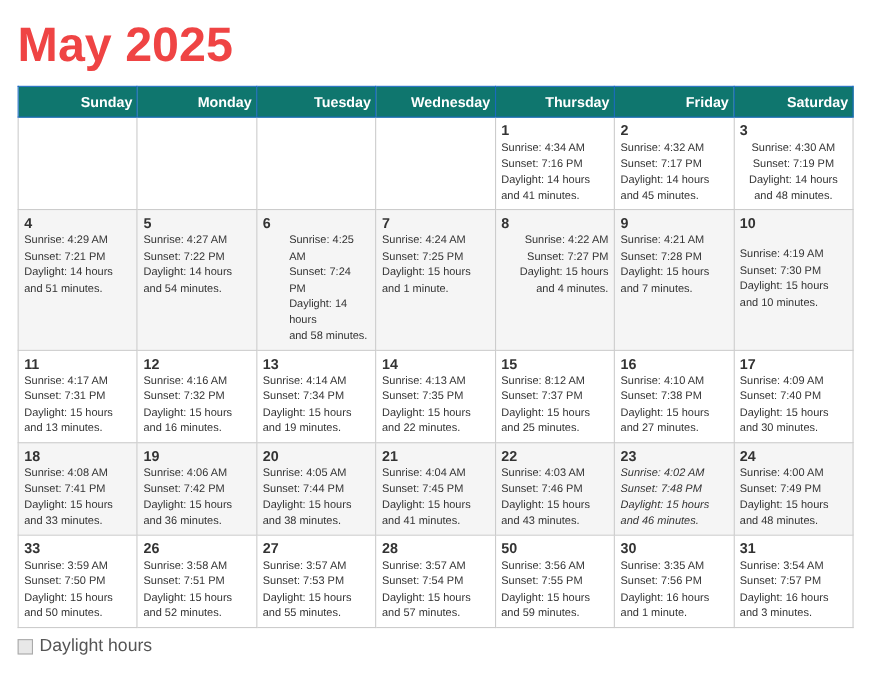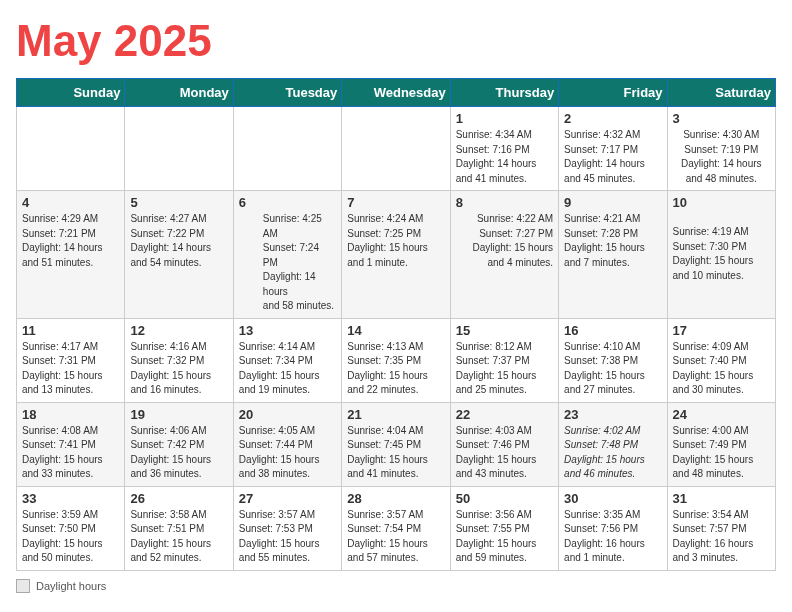--- a/index.html
+++ b/index.html
@@ -91,21 +91,21 @@
     .day-info {
       font-size: 10px;
       line-height: 1.45;
       color: #333;
     }
     .empty-cell {
       background: #fff !important;
     }
     .footer {
       margin-top: 8px;
-      font-size: 11px;
+      font-size: 16px;
       color: #555;
       display: flex;
       align-items: center;
       gap: 6px;
     }
     .footer-box {
       display: inline-block;
       width: 14px;
       height: 14px;
       background: #e8e8e8;

